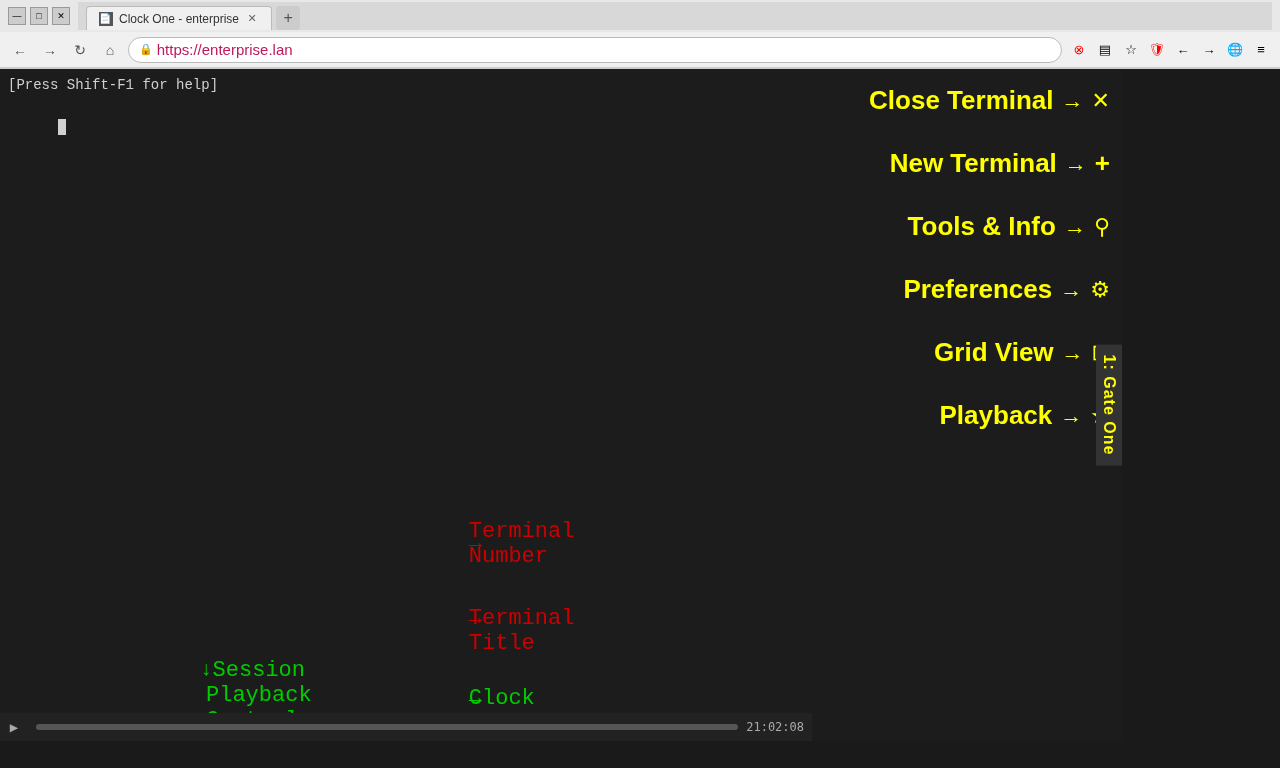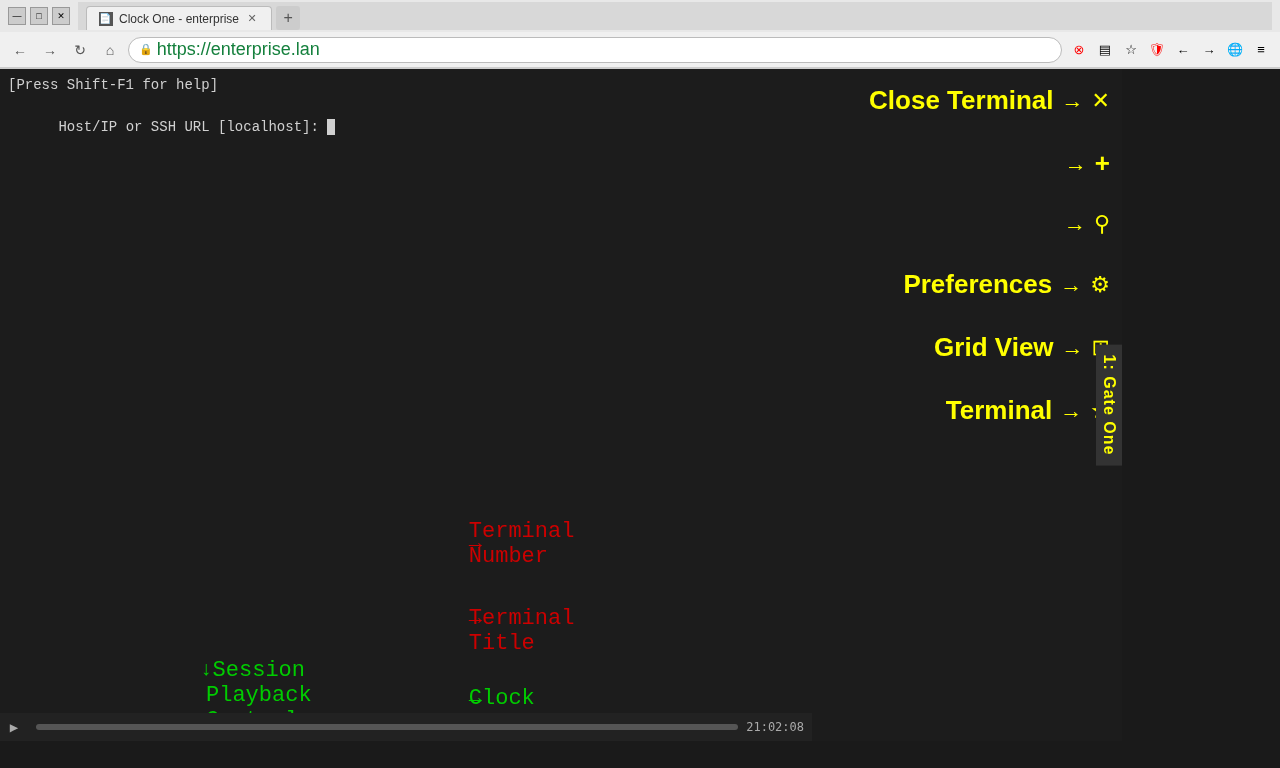--- a/index.html
+++ b/index.html
@@ -133,22 +133,22 @@
     }
 
     .address-secure {
       color: #2a7a2a;
       font-size: 11px;
       margin-right: 4px;
     }
 
     .address-text {
       flex: 1;
-      font-size: 18px;
-      color: #15803d;
+      font-size: 15px;
+      color: #be185d;
     }
 
     .nav-actions {
       display: flex;
       gap: 4px;
       align-items: center;
     }
 
     .nav-action-btn {
       width: 22px;
@@ -352,21 +352,21 @@
       <div class="nav-action-btn">≡</div>
     </div>
   </div>
 </div>
 
 <div class="terminal-area">
 
   <div class="terminal-main">
     <div class="terminal-text-line">[Press Shift-F1 for help]</div>
     <div class="terminal-text-line">
-      <span>Host/IP or SSH URL [localhost]: </span><span class="cursor"></span>
+      <span class="cursor"></span>
     </div>
 
     <div class="session-label">
       <span class="annotation annotation-green">Session Playback Controls</span>
       <span class="arrow-down">↓</span>
     </div>
 
     <div style="position:absolute; right:330px; bottom:185px; display:flex; align-items:center; gap:8px;">
       <span class="annotation annotation-red">Terminal Number</span>
       <span style="color:#cc0000; font-size:22px;">→</span>
@@ -391,42 +391,44 @@
 
   <div class="right-panel">
 
     <div class="menu-item">
       <span class="menu-item-label">Close Terminal</span>
       <span class="menu-arrow">→</span>
       <span class="menu-icon">✕</span>
     </div>
 
     <div class="menu-item">
+      <span class="menu-item-label">New Terminal</span>
       <span class="menu-arrow">→</span>
       <span class="menu-icon" style="font-size:26px; font-weight:bold;">+</span>
     </div>
 
     <div class="menu-item">
+      <span class="menu-item-label">Tools &amp; Info</span>
       <span class="menu-arrow">→</span>
       <span class="menu-icon">⚲</span>
     </div>
 
     <div class="menu-item">
       <span class="menu-item-label">Preferences</span>
       <span class="menu-arrow">→</span>
       <span class="menu-icon">⚙</span>
     </div>
 
     <div class="menu-item">
       <span class="menu-item-label">Grid View</span>
       <span class="menu-arrow">→</span>
       <span class="menu-icon">⊞</span>
     </div>
 
     <div class="menu-item">
-      <span class="menu-item-label">Terminal</span>
+      <span class="menu-item-label">Playback</span>
       <span class="menu-arrow">→</span>
       <span class="menu-icon">★</span>
     </div>
   </div>
 
   <div class="sidebar-tab">1: Gate One</div>
 </div>
 
 </body></html>

